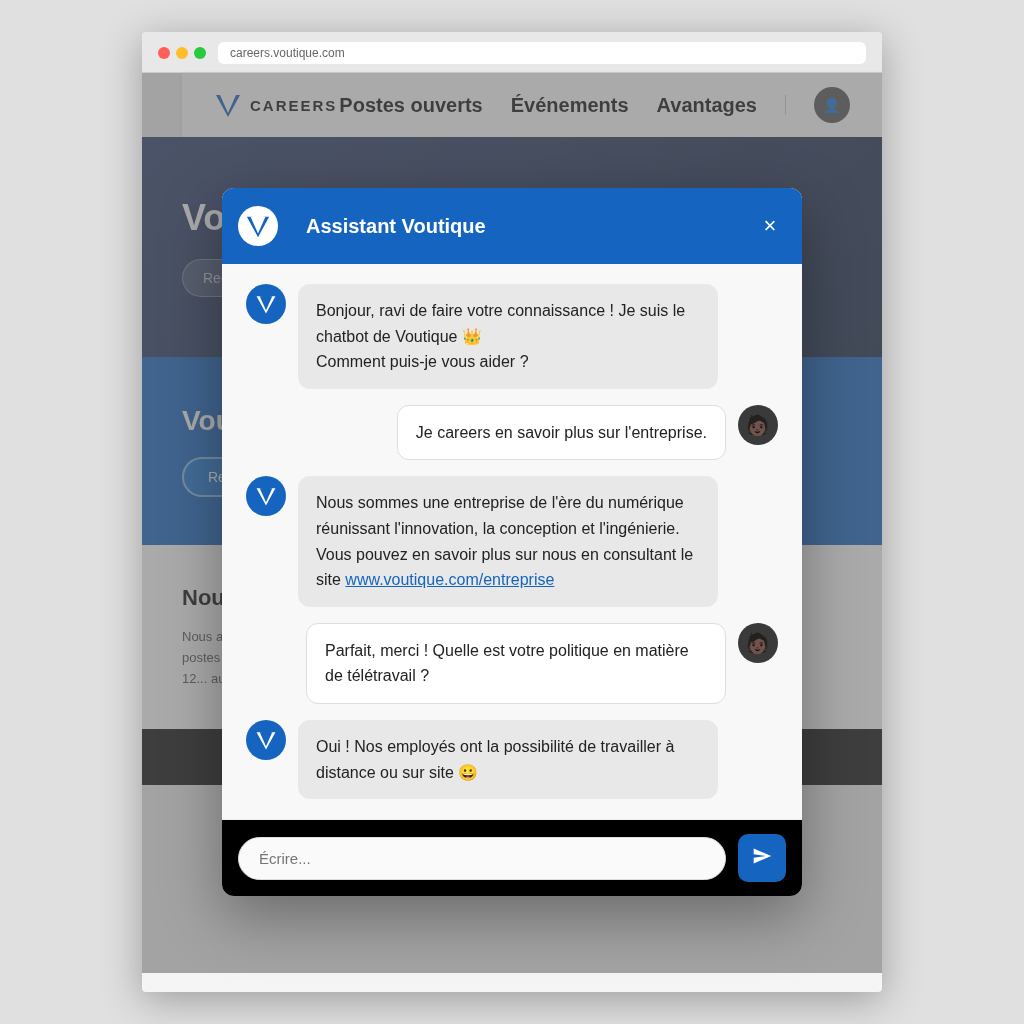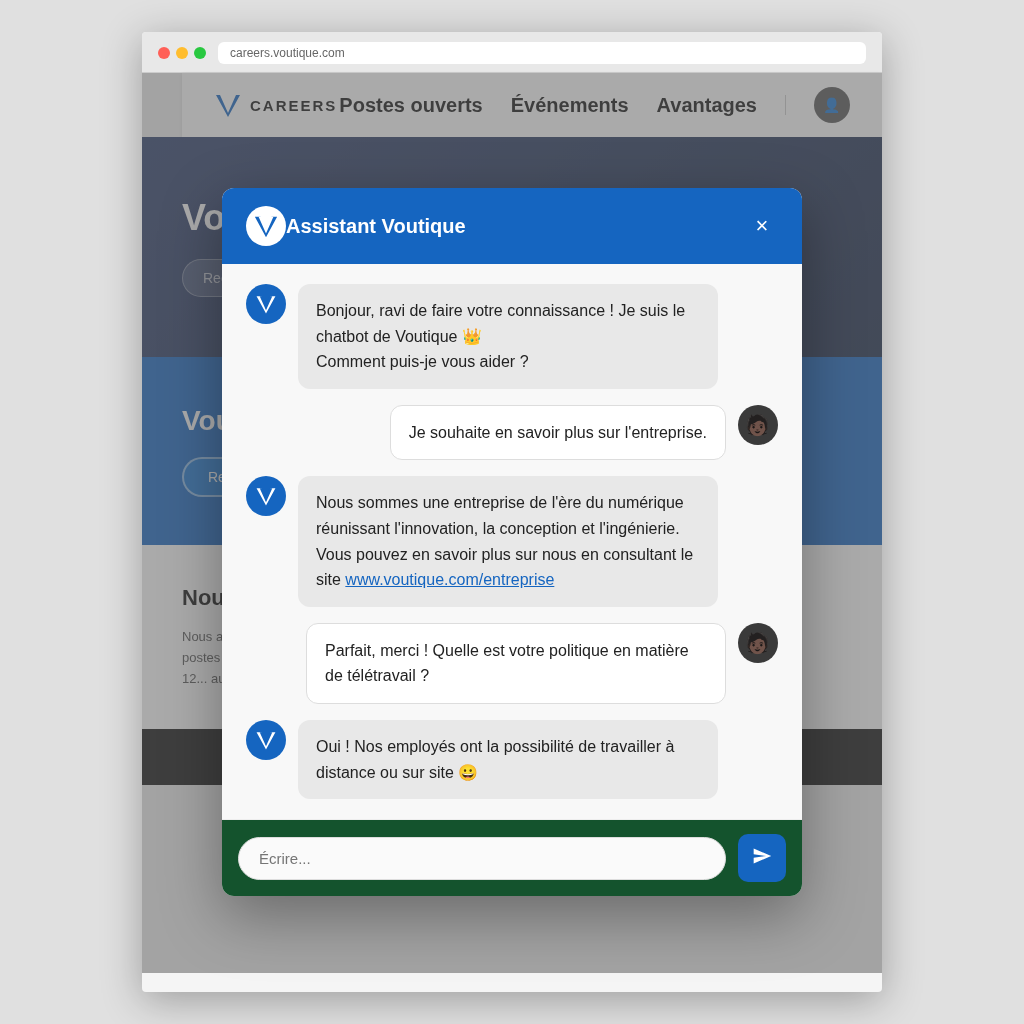--- a/index.html
+++ b/index.html
@@ -207,24 +207,24 @@
       border-radius: 12px;
       box-shadow: 0 20px 60px rgba(0,0,0,0.35);
       z-index: 20;
       overflow: hidden;
       display: flex;
       flex-direction: column;
     }
 
     .chat-header {
       background: #1565c0;
-      padding: 18px 24px;
-      display: flex;
-      align-items: center;
-      gap: 0;
+      padding: 18px 16px;
+      display: flex;
+      align-items: center;
+      gap: 28px;
     }
     .chat-header-icon {
       width: 40px;
       height: 40px;
       border-radius: 50%;
       background: white;
       display: flex;
       align-items: center;
       justify-content: center;
       flex-shrink: 0;
@@ -306,21 +306,21 @@
       border: 1px solid #ddd;
     }
 
     .message-link {
       color: #1565c0;
       text-decoration: underline;
       cursor: pointer;
     }
 
     .chat-input-area {
-      background: #14532d;
+      background: #000000;
       padding: 14px 16px;
       display: flex;
       align-items: center;
       gap: 12px;
       border-top: 1px solid #eee;
     }
     .chat-input {
       flex: 1;
       border: 1px solid #ddd;
       border-radius: 24px;
@@ -426,21 +426,21 @@
         <polygon points="6,4 10,4 14,14 18,4 22,4 14,22" fill="#1565c0"></polygon>
       </svg>
             </div>
             <div class="message-bubble" style="white-space: pre-line;">Bonjour, ravi de faire votre connaissance !  Je suis le chatbot de Voutique 👑
 Comment puis-je vous aider ?</div>
           </div>
           <div class="message-row user">
             <div class="user-avatar" style="background: rgb(58, 58, 58);">
               <span style="font-size:20px;">🧑🏿</span>
             </div>
-            <div class="message-bubble" style="white-space: pre-line;">Je souhaite en savoir plus sur l'entreprise.</div>
+            <div class="message-bubble" style="white-space: pre-line;">Je careers en savoir plus sur l'entreprise.</div>
           </div>
           <div class="message-row">
             <div class="bot-avatar">
               <svg width="22" height="22" viewBox="0 0 28 28">
         <polygon points="2,4 8,4 14,20 20,4 26,4 14,26" fill="white"></polygon>
         <polygon points="6,4 10,4 14,14 18,4 22,4 14,22" fill="#1565c0"></polygon>
       </svg>
             </div>
             <div class="message-bubble">Nous sommes une entreprise de l'ère du numérique réunissant l'innovation, la conception et l'ingénierie. Vous pouvez en savoir plus sur nous en consultant le site <a class="message-link" href="#">www.voutique.com/entreprise</a></div>
           </div>

